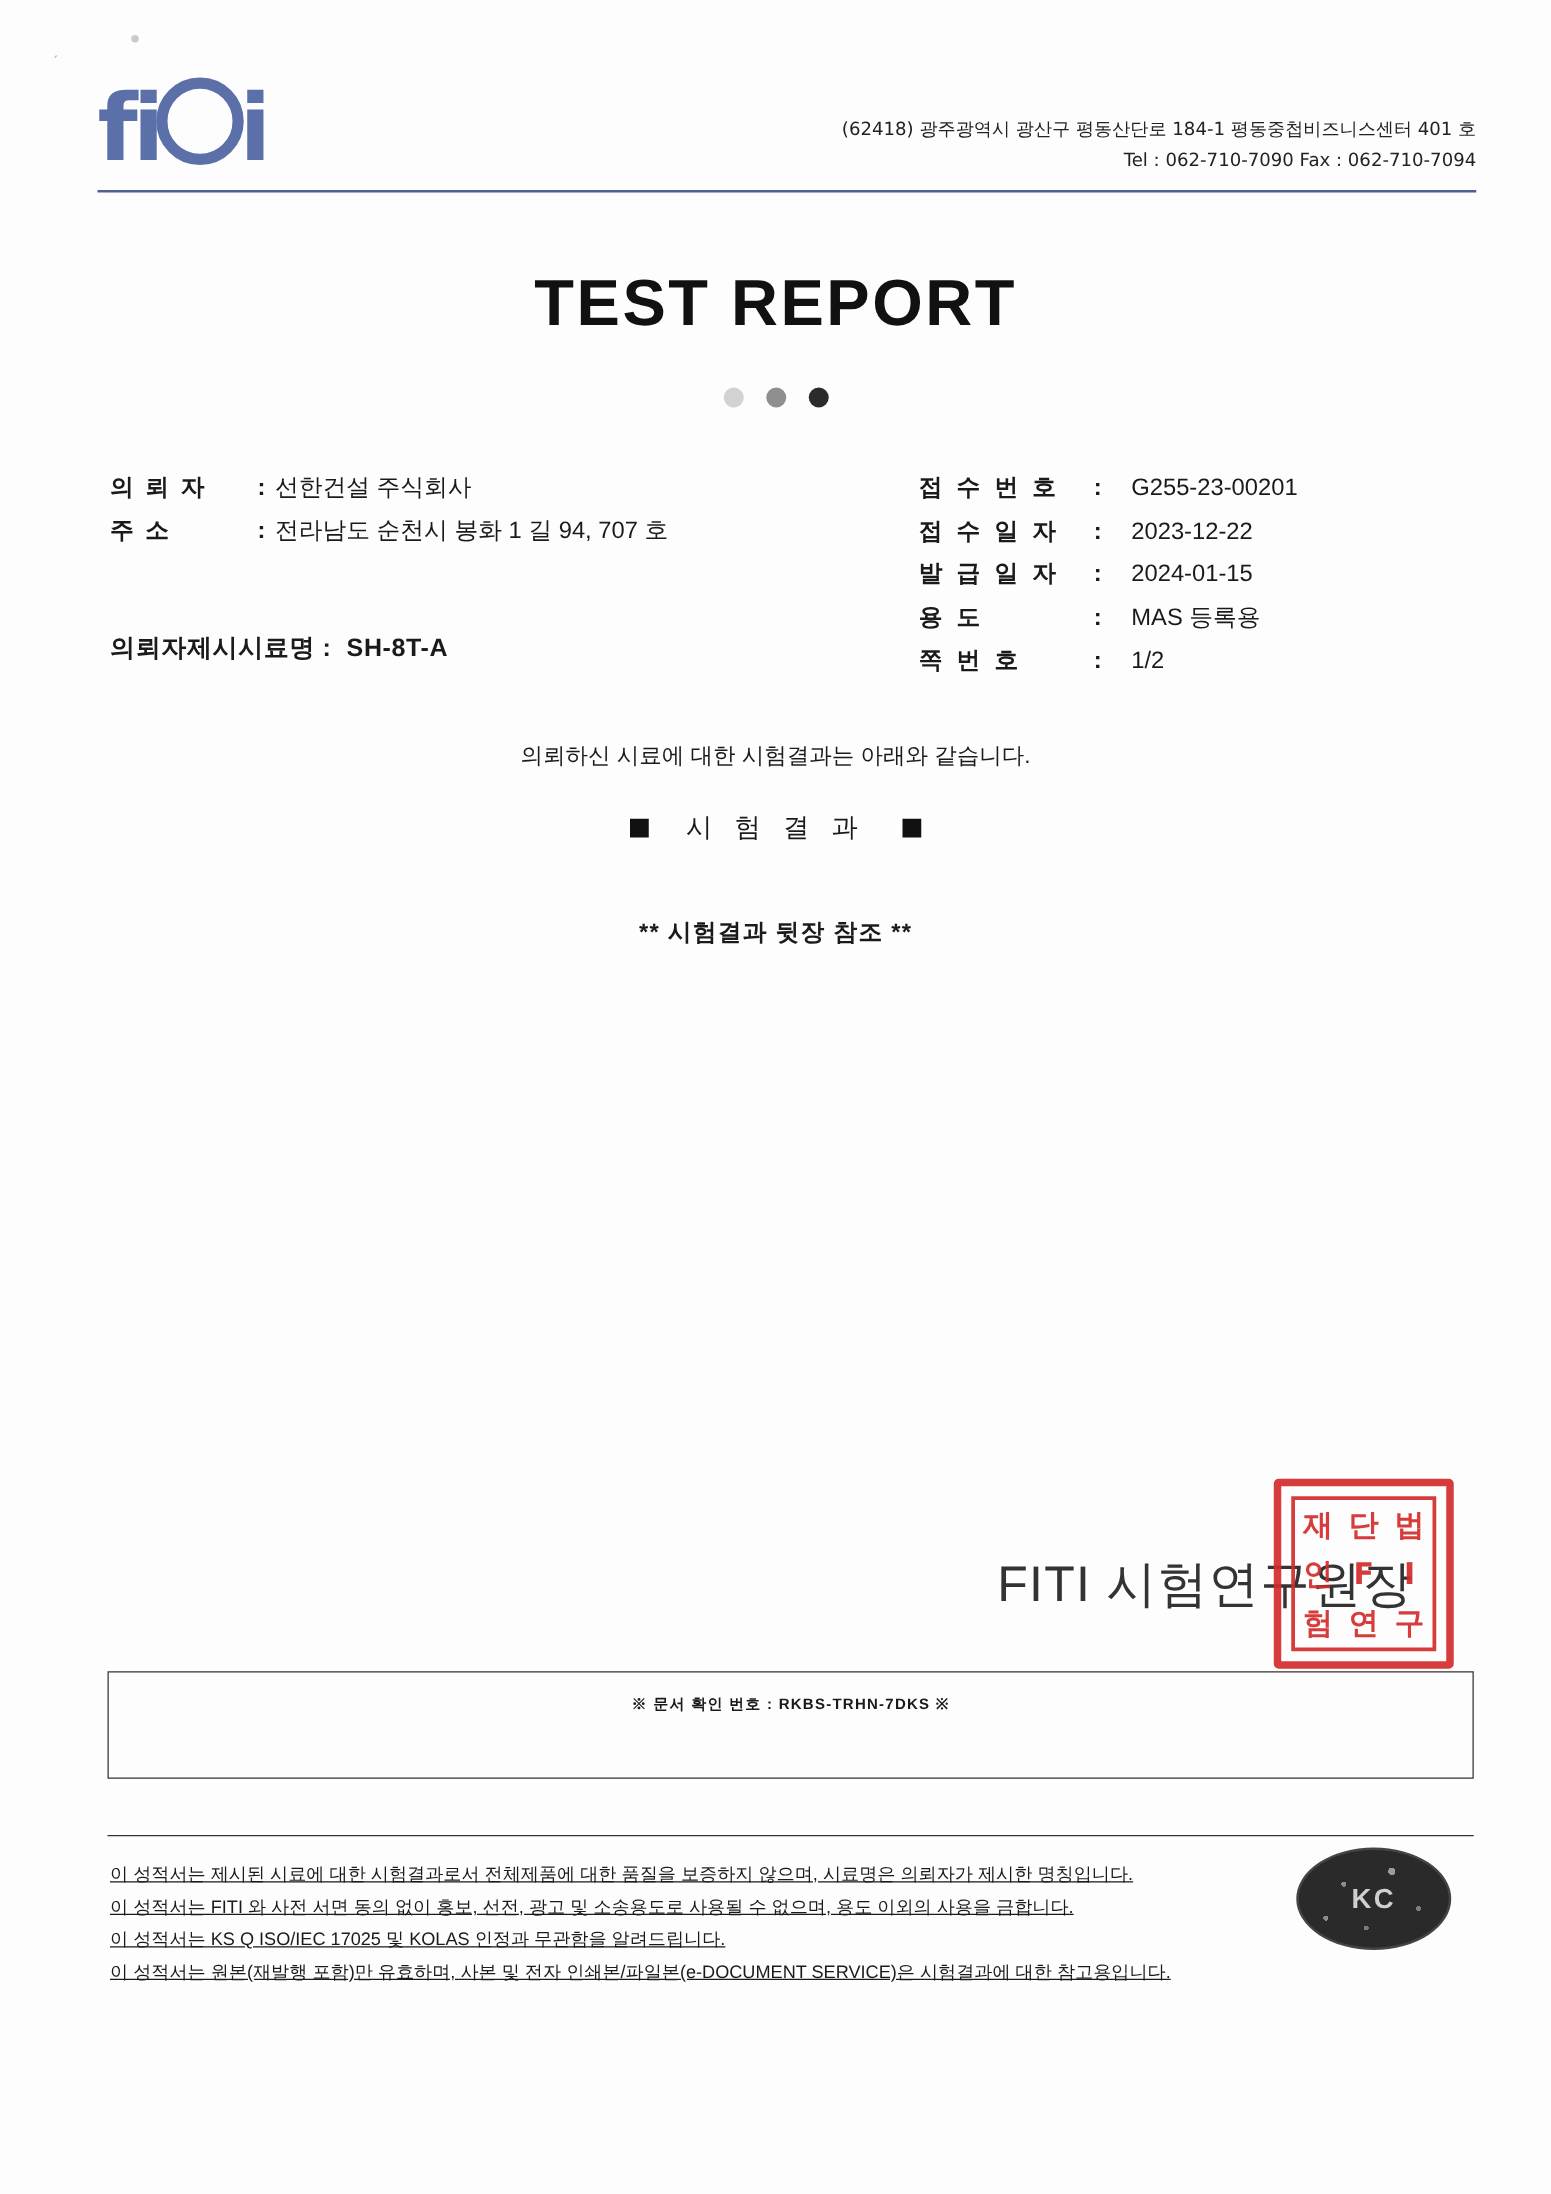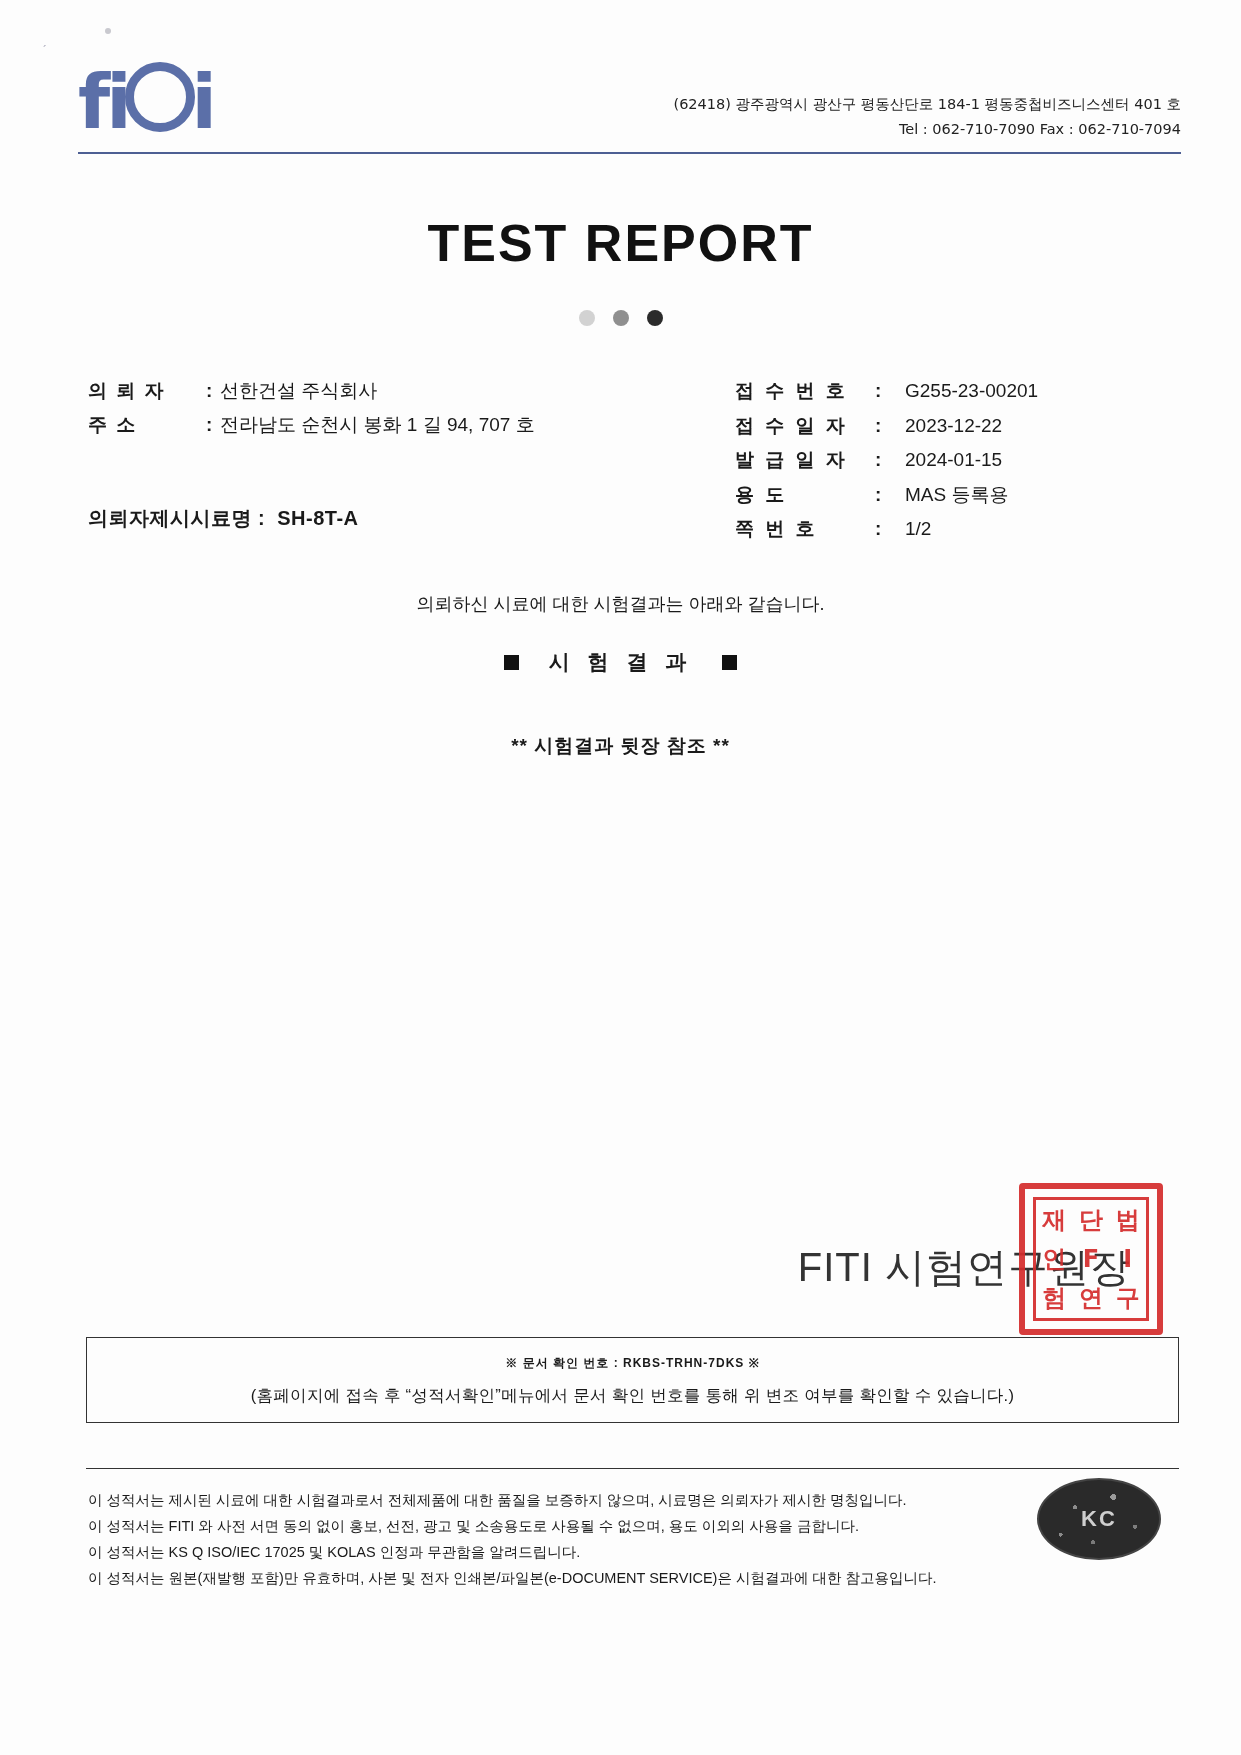--- a/index.html
+++ b/index.html
@@ -158,21 +158,21 @@
     font-size: 18px;
   }
 
   .section-head {
     position: absolute;
     top: 648px;
     left: 0;
     right: 0;
     text-align: center;
     font-size: 21px;
-    font-weight: bold;
+    font-weight: normal;
     letter-spacing: 6px;
   }
   .section-head .sq {
     display: inline-block;
     width: 15px;
     height: 15px;
     background: #111;
     position: relative;
     top: 1px;
   }
@@ -264,20 +264,21 @@
     background: #333;
   }
   .footer {
     position: absolute;
     left: 88px;
     top: 1487px;
     width: 900px;
     font-size: 14.5px;
     line-height: 26px;
     color: #1a1a1a;
+    text-decoration: underline;
   }
   .footer .fl { white-space: nowrap; }
   .kolas {
     position: absolute;
     right: 80px;
     top: 1478px;
     width: 120px;
     height: 78px;
     border-radius: 50%/50%;
     background:
@@ -405,21 +406,20 @@
       <span>F</span>
       <span>I</span>
       <span>험</span>
       <span>연</span>
       <span>구</span>
     </div>
   </div>
 
   <div class="verify">
     <div class="v1">※ 문서 확인 번호 : RKBS-TRHN-7DKS ※</div>
-    <div class="v2">(홈페이지에 접속 후 “성적서확인”메뉴에서 문서 확인 번호를 통해 위 변조 여부를 확인할 수 있습니다.)</div>
   </div>
 
   <div class="footer-rule"></div>
   <div class="footer">
     <div class="fl">이 성적서는 제시된 시료에 대한 시험결과로서 전체제품에 대한 품질을 보증하지 않으며, 시료명은 의뢰자가 제시한 명칭입니다.</div>
     <div class="fl">이 성적서는 FITI 와 사전 서면 동의 없이 홍보, 선전, 광고 및 소송용도로 사용될 수 없으며, 용도 이외의 사용을 금합니다.</div>
     <div class="fl">이 성적서는 KS Q ISO/IEC 17025 및 KOLAS 인정과 무관함을 알려드립니다.</div>
     <div class="fl">이 성적서는 원본(재발행 포함)만 유효하며, 사본 및 전자 인쇄본/파일본(e-DOCUMENT SERVICE)은 시험결과에 대한 참고용입니다.</div>
   </div>
   <div class="kolas">

